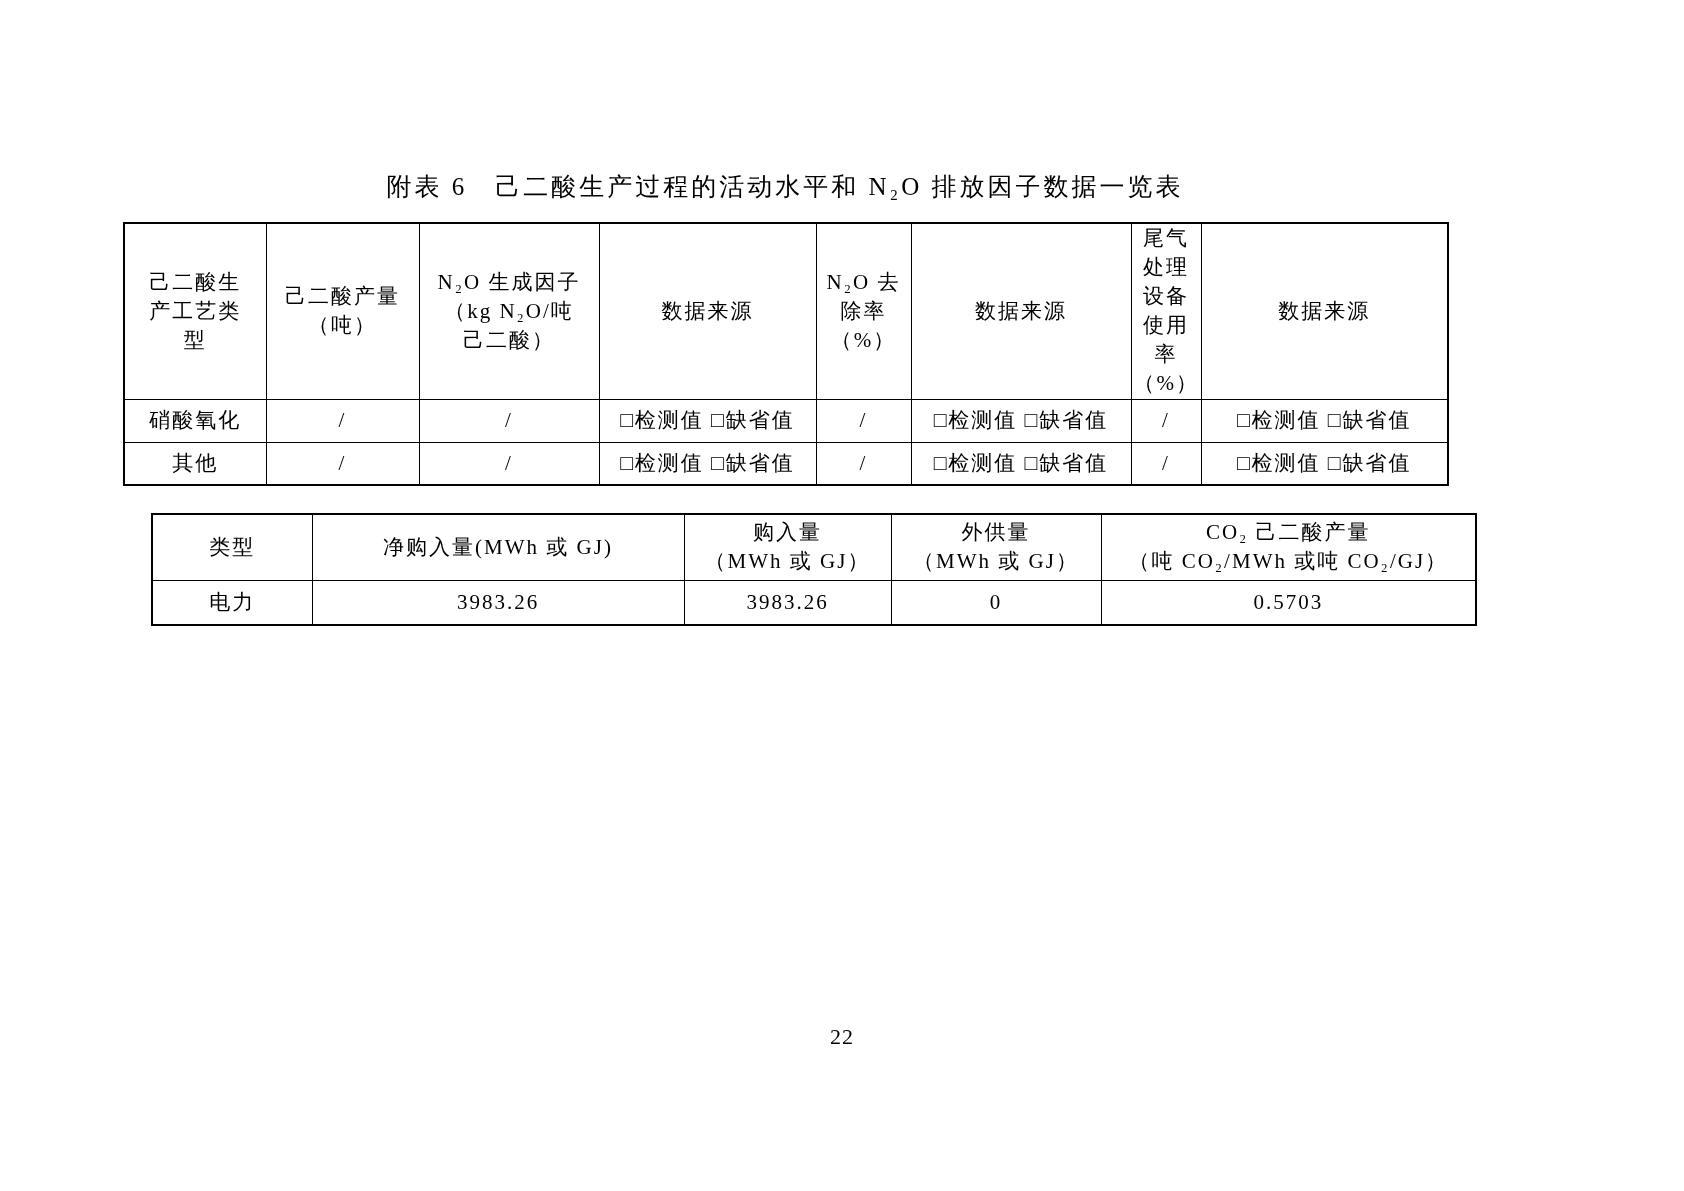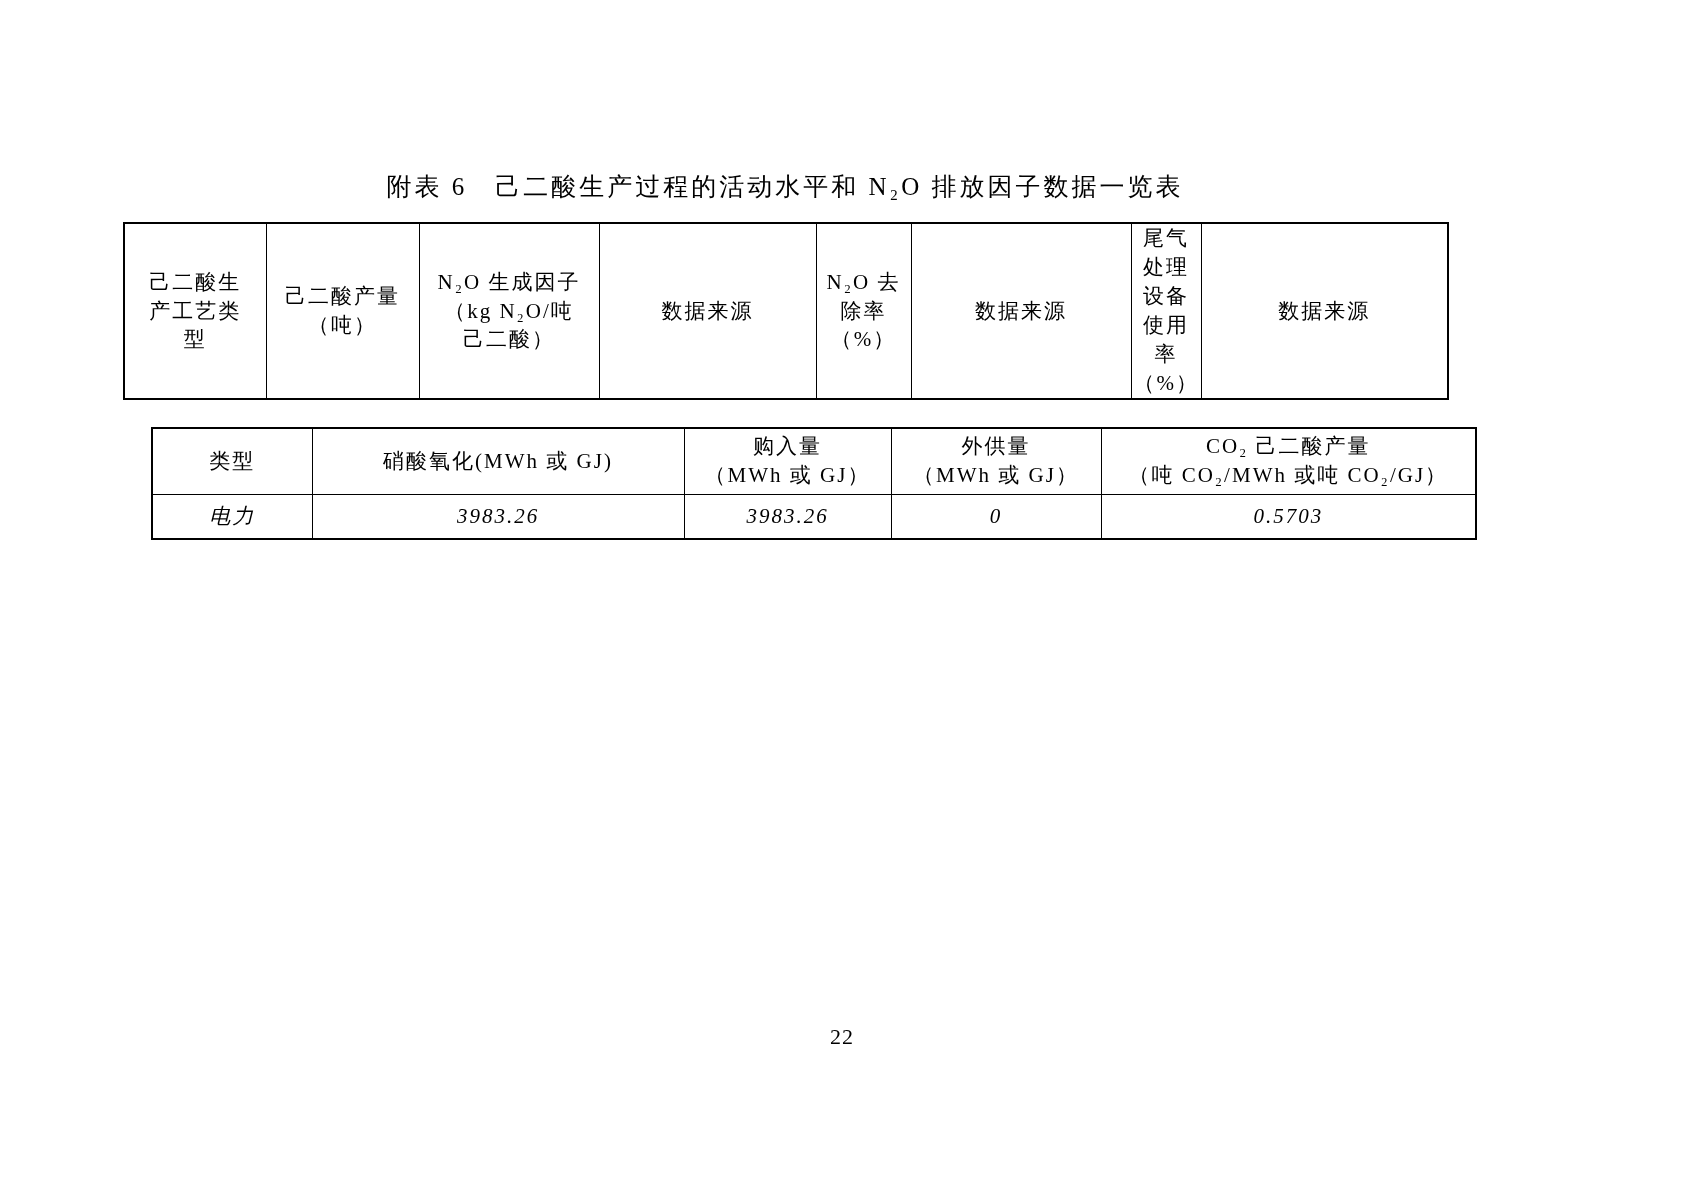--- a/index.html
+++ b/index.html
@@ -42,21 +42,21 @@
     letter-spacing: 2px;
     white-space: pre-line;
     padding: 0 2px;
     overflow: hidden;
   }
   #t6 { margin-top: 18px; }
   #t6 thead tr { height: 176px; }
   #t6 tbody tr { height: 43px; }
   #t7 { margin-top: 27px; margin-left: 28px; }
   #t7 thead tr { height: 66px; }
-  #t7 tbody tr { height: 45px; font-style: italic; }
+  #t7 tbody tr { height: 45px; }
   .title-7 { margin-top: 138px; }
   .page-number {
     position: absolute;
     top: 1024px;
     left: 0;
     width: 100%;
     text-align: center;
     font-size: 22px;
     letter-spacing: 1px;
   }
@@ -98,36 +98,56 @@
           <th>尾气
 处理
 设备
 使用
 率
 （%）</th>
           <th>数据来源</th>
         </tr>
       </thead>
       <tbody>
+        <tr>
+          <td>硝酸氧化</td>
+          <td>/</td>
+          <td>/</td>
+          <td>□检测值 □缺省值</td>
+          <td>/</td>
+          <td>□检测值 □缺省值</td>
+          <td>/</td>
+          <td>□检测值 □缺省值</td>
+        </tr>
+        <tr>
+          <td>其他</td>
+          <td>/</td>
+          <td>/</td>
+          <td>□检测值 □缺省值</td>
+          <td>/</td>
+          <td>□检测值 □缺省值</td>
+          <td>/</td>
+          <td>□检测值 □缺省值</td>
+        </tr>
       </tbody>
     </table>
 
 
     <table id="t7">
       <colgroup>
         <col style="width:160px">
           <col style="width:372px">
           <col style="width:207px">
         <col style="width:210px">
           <col style="width:375px">
       </colgroup>
       <thead>
         <tr>
           <th>类型</th>
-          <th>硝酸氧化(MWh 或 GJ)</th>
+          <th>净购入量(MWh 或 GJ)</th>
           <th>购入量
 （MWh 或 GJ）</th>
           <th>外供量
 （MWh 或 GJ）</th>
           <th>CO₂ 己二酸产量
 （吨 CO₂/MWh 或吨 CO₂/GJ）</th>
         </tr>
       </thead>
       <tbody>
         <tr>

